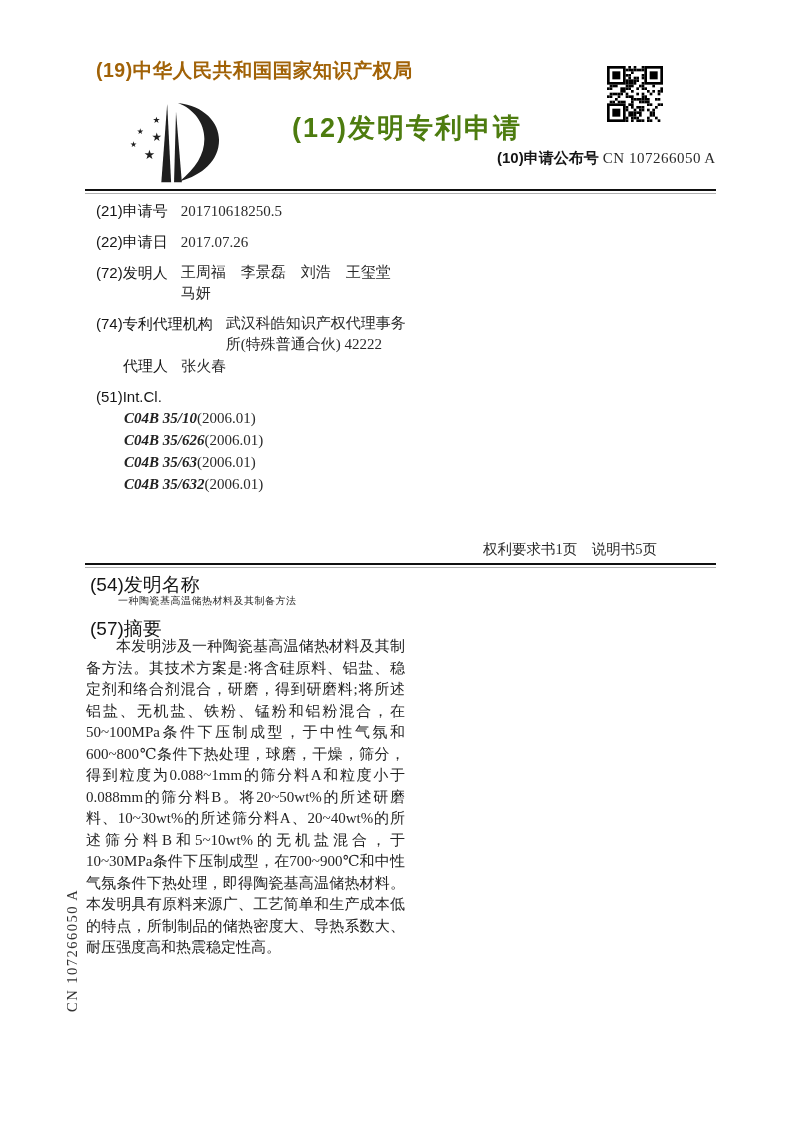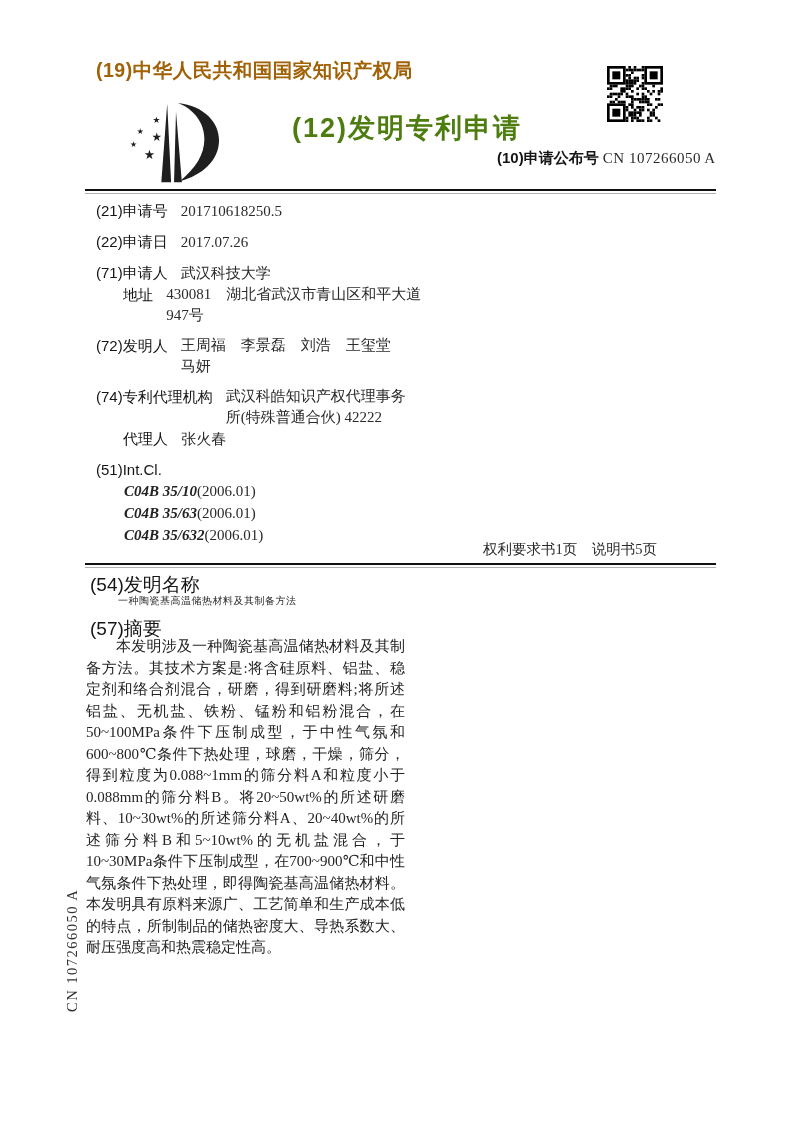--- a/index.html
+++ b/index.html
@@ -251,30 +251,20 @@
     <div class="entry">
       <span class="lbl">(21)申请号</span>
       <span class="val">201710618250.5</span>
     </div>
 
     <div class="entry">
       <span class="lbl">(22)申请日</span>
       <span class="val">2017.07.26</span>
     </div>
 
-    <div class="entry">
-      <div>
-        <span class="lbl">(71)申请人</span>
-        <span class="val">武汉科技大学</span>
-      </div>
-      <div class="subrow">
-        <span class="lbl">地址</span>
-        <span class="val wrapval w-addr">430081　湖北省武汉市青山区和平大道947号</span>
-      </div>
-    </div>
 
     <div class="entry">
       <span class="lbl">(72)发明人</span>
       <span class="val wrapval w-inv">王周福　李景磊　刘浩　王玺堂　马妍</span>
     </div>
 
     <div class="entry">
       <div>
         <span class="lbl">(74)专利代理机构</span>
         <span class="val wrapval w-agc">武汉科皓知识产权代理事务所(特殊普通合伙) 42222</span>
@@ -286,20 +276,23 @@
     </div>
 
     <div class="entry">
       <div>
         <span class="lbl">(51)Int.Cl.</span>
       </div>
       <div class="intcl-row">
         <span class="code">C04B 35/10</span><span class="ver">(2006.01)</span>
       </div>
       <div class="intcl-row">
+        <span class="code">C04B 35/626</span><span class="ver">(2006.01)</span>
+      </div>
+      <div class="intcl-row">
         <span class="code">C04B 35/63</span><span class="ver">(2006.01)</span>
       </div>
       <div class="intcl-row">
         <span class="code">C04B 35/632</span><span class="ver">(2006.01)</span>
       </div>
     </div>
   </div>
 
   <div class="pages-info">权利要求书1页　说明书5页</div>
 

